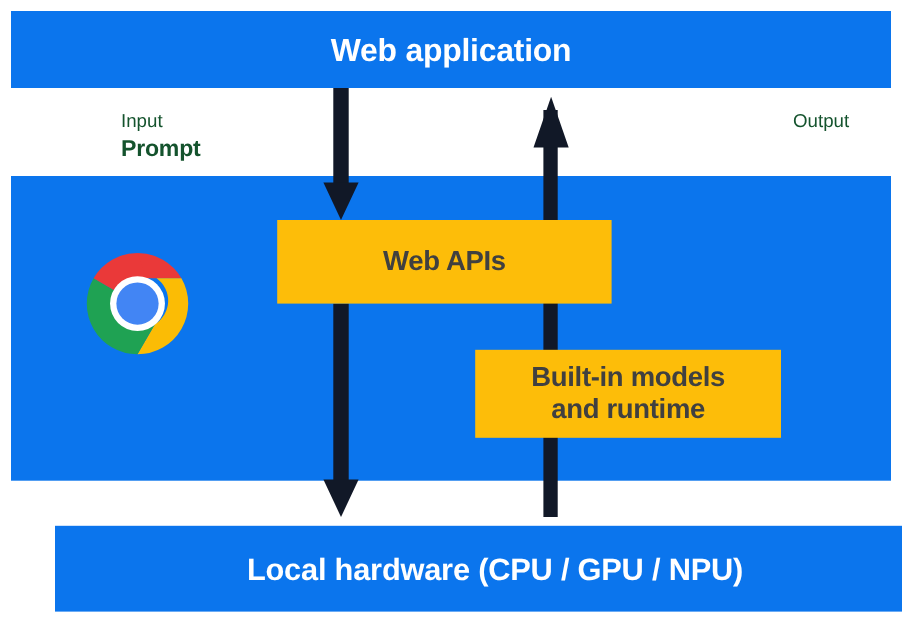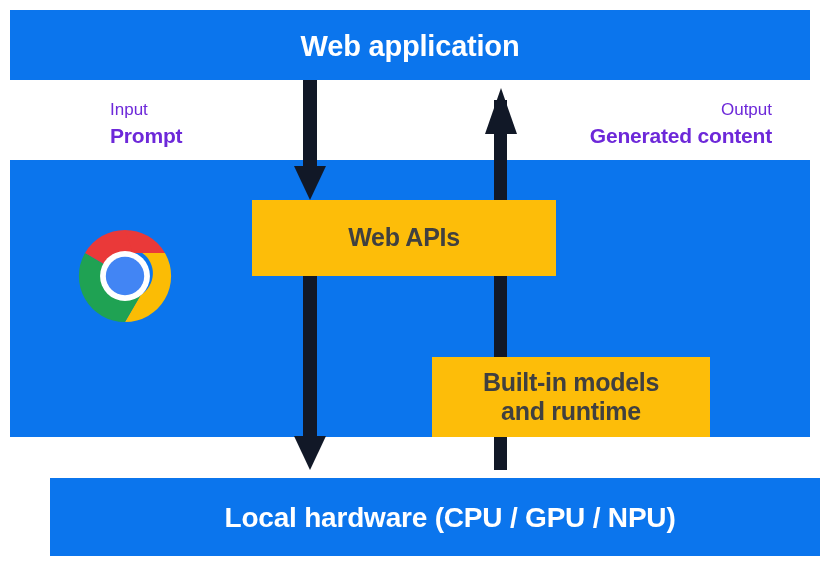--- a/index.html
+++ b/index.html
@@ -56,21 +56,21 @@
     font-size: 29px;
   }
   #band-local-hardware .band-title {
     top: 24px;
     font-size: 28px;
   }
 
   
   .annot {
     position: absolute;
-    color: #6d28d9;
+    color: #14532d;
     line-height: 1.18;
   }
   #annot-input {
     left: 110px;
     top: 100px;
     text-align: left;
   }
   #annot-output {
     right: 48px;
     top: 100px;
@@ -118,21 +118,20 @@
     width: 304px;
     height: 76px;
     font-size: 25px;
   }
   #box-builtin-models {
     left: 432px;
     top: 318px;
     width: 278px;
     height: 80px;
     font-size: 25px;
-    margin-top: 39px;
   }
 
   
   #browser-group {
     position: absolute;
     left: 58px;
     top: 228px;
     width: 134px;
     text-align: center;
   }
@@ -166,21 +165,20 @@
     <div class="band-title">Local hardware (CPU / GPU / NPU)</div>
   </div>
 
   <div class="annot" id="annot-input">
     <span class="annot-caption">Input</span>
     <span class="annot-value">Prompt</span>
   </div>
 
   <div class="annot" id="annot-output">
     <span class="annot-caption">Output</span>
-    <span class="annot-value">Generated content</span>
   </div>
 
   <svg id="arrow-layer" viewBox="0 0 820 566">
 
     <g>
       <rect x="303" y="80" width="14" height="90" fill="#111827"></rect>
       <polygon points="294,166 326,166 310,200" fill="#111827"></polygon>
     </g>
 
     <g>

